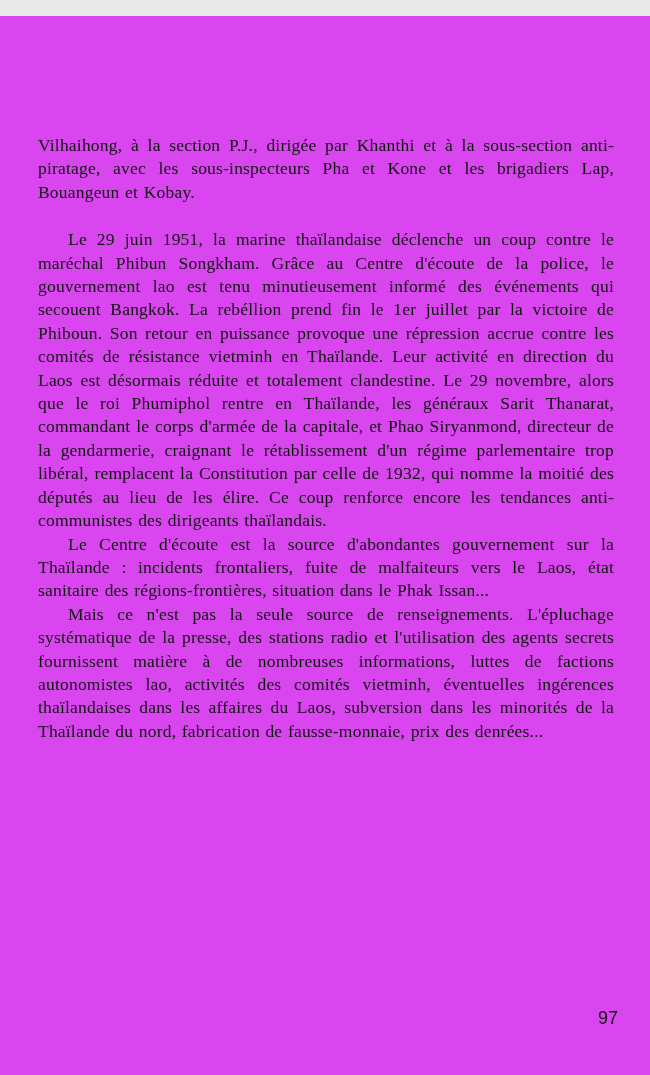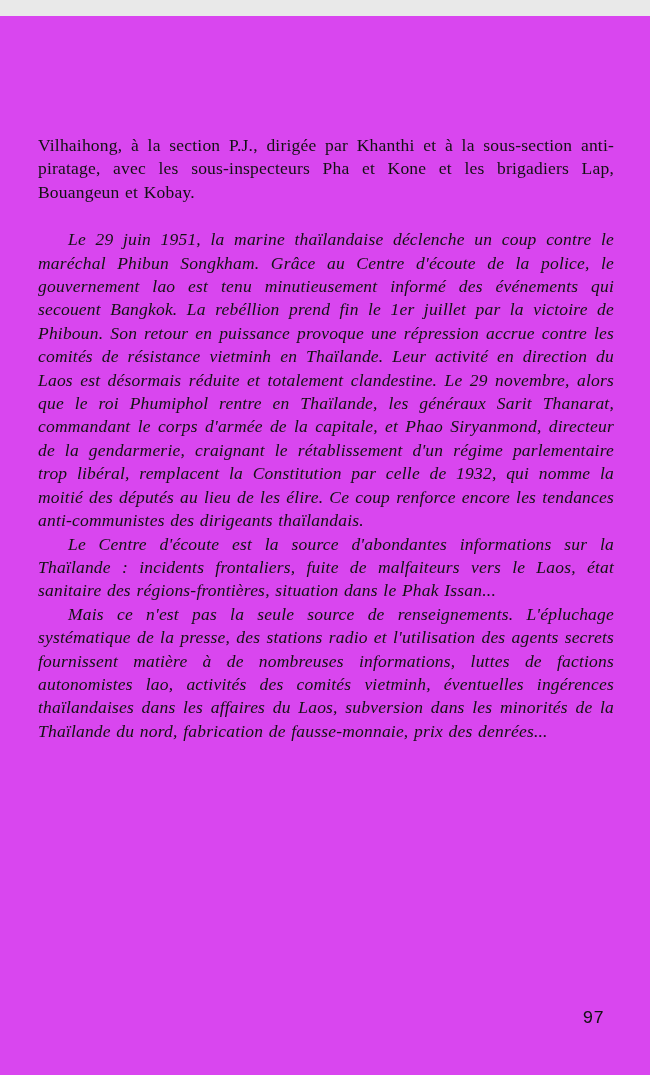--- a/index.html
+++ b/index.html
@@ -27,38 +27,37 @@
   .text-block p {
     margin: 0;
     font-size: 17.5px;
     line-height: 23.4px;
     text-align: justify;
     letter-spacing: 0.2px;
     word-spacing: 1px;
   }
   .text-block p.indent {
     text-indent: 30px;
-    font-style: italic;
   }
   .text-block p.gap-after {
     margin-bottom: 24px;
   }
   .page-number {
     position: absolute;
-    right: 46px;
+    right: 32px;
     top: 992px;
     font-size: 18px;
-    font-family: Liberation Mono, monospace;
+    font-family: Liberation Sans, sans-serif;
     color: #121212;
   }
 </style>
 </head>
 <body>
 
 <div class="page">
   <div class="text-block">
     <p class="gap-after">Vilhaihong, à la section P.J., dirigée par Khanthi et à la sous-section anti-piratage, avec les sous-inspecteurs Pha et Kone et les brigadiers Lap, Bouangeun et Kobay.</p>
     <p class="indent">Le 29 juin 1951, la marine thaïlandaise déclenche un coup contre le maréchal Phibun Songkham. Grâce au Centre d'écoute de la police, le gouvernement lao est tenu minutieusement informé des événements qui secouent Bangkok. La rebéllion prend fin le 1er juillet par la victoire de Phiboun. Son retour en puissance provoque une répression accrue contre les comités de résistance vietminh en Thaïlande. Leur activité en direction du Laos est désormais réduite et totalement clandestine. Le 29 novembre, alors que le roi Phumiphol rentre en Thaïlande, les généraux Sarit Thanarat, commandant le corps d'armée de la capitale, et Phao Siryanmond, directeur de la gendarmerie, craignant le rétablissement d'un régime parlementaire trop libéral, remplacent la Constitution par celle de 1932, qui nomme la moitié des députés au lieu de les élire. Ce coup renforce encore les tendances anti-communistes des dirigeants thaïlandais.</p>
-    <p class="indent">Le Centre d'écoute est la source d'abondantes informations sur la Thaïlande : incidents frontaliers, fuite de malfaiteurs vers le Laos, état sanitaire des régions-frontières, situation dans le Phak Issan...</p>
+    <p class="indent">Le Centre d'écoute est la source d'abondantes gouvernement sur la Thaïlande : incidents frontaliers, fuite de malfaiteurs vers le Laos, état sanitaire des régions-frontières, situation dans le Phak Issan...</p>
     <p class="indent">Mais ce n'est pas la seule source de renseignements. L'épluchage systématique de la presse, des stations radio et l'utilisation des agents secrets fournissent matière à de nombreuses informations, luttes de factions autonomistes lao, activités des comités vietminh, éventuelles ingérences thaïlandaises dans les affaires du Laos, subversion dans les minorités de la Thaïlande du nord, fabrication de fausse-monnaie, prix des denrées...</p>
   </div>
   <div class="page-number">97</div>
 </div>
 
 </body></html>

